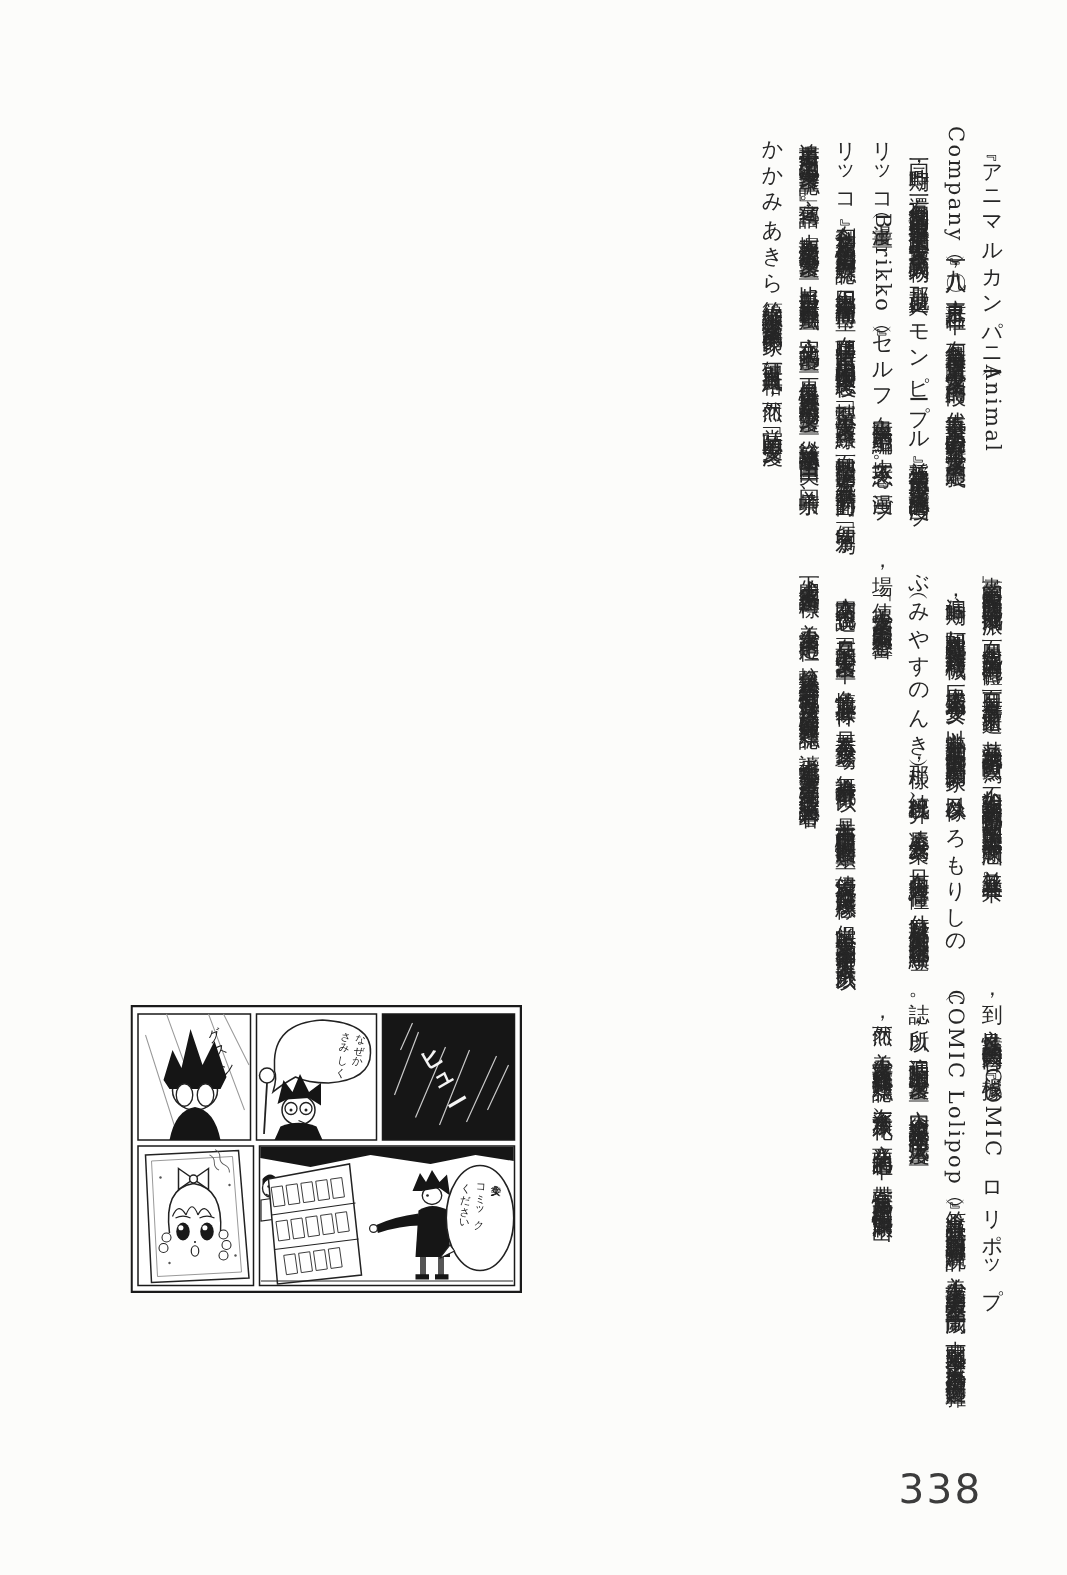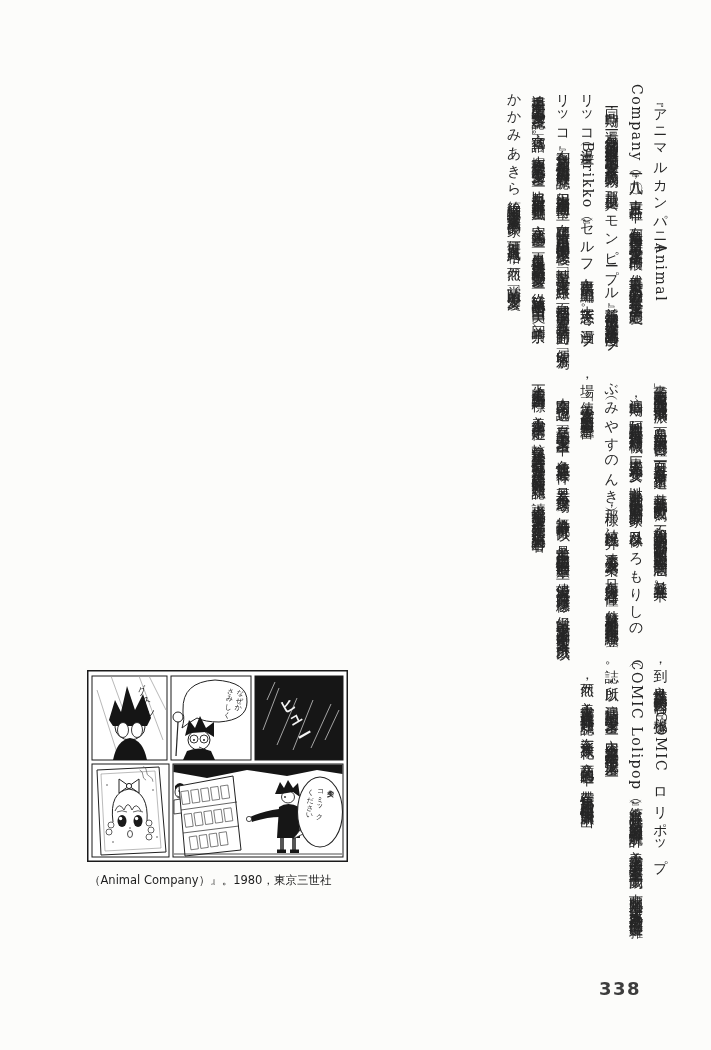--- a/index.html
+++ b/index.html
@@ -47,21 +47,21 @@
     font-size:11.5px;line-height:16px;color:#1d1d1d;
   }
   #caption .marker{color:#111;font-size:11px;}
   #caption .label{font-weight:bold;margin-right:3px;}
   #caption .line2{padding-left:3px;}
 
   
   #pagenum{
     position:absolute;left:599px;top:978px;
     font-family:"DejaVu Sans", sans-serif;
-    font-weight:bold;font-size:18px;letter-spacing:1.5px;color:#3c3c3c;
+    font-weight:normal;font-size:27px;letter-spacing:1.5px;color:#3c3c3c;
   }
 </style>
 </head>
 <body>
 
 <div class="band" id="band1">
   <p class="indent">『アニマルカンパニー（Animal Company）』（一九八〇，東京三世社）中，有個主角前往書店購買「美少女漫畫」的橋段，代表吾妻日出夫心中的確存在對「美少女漫畫」的定義。</p>
   <p class="indent">同一時期，還有一個從別的角度理解吾妻提倡的「美少女漫畫」意義的人物。那就是與『レモンピープル』並稱為當代兩大美少女漫畫雜誌的『漫画ブリッコ（漫畫Burikko）』（セルフ白夜書房）的主編，大塚英志。『漫画ブリッコ』在創刊之初原本是色情劇畫的再版雜誌，但因為銷量不佳而轉型，在聘用了當時還是自由編輯的大塚英志後，轉型至「美少女漫畫」路線。而轉型後的第一號（八三年五月號）的封面，便印有「為了追夢男子而誕生的美少女漫畫誌!!」之宣傳語。大塚想要實現的美少女漫畫，比起吾妻日出夫那種動畫風、宅文化式的漫畫，更像是以男性讀者為目標的少女漫畫。從該雜誌登用了白雪由美、岡崎京子、かかみあきら等線條細緻之少女漫畫家風的作家，便可看出其風格。然而，當時的「美少女漫</p>
 </div>
 
@@ -188,16 +188,15 @@
   <div class="fig-text" id="sob">グスン</div>
   <div class="fig-text" id="bubble1">なぜか
 さみしく</div>
   <div class="fig-text" id="wind">ヒュー</div>
   <div class="fig-text" id="bubble2">美少女
 コミック
 ください</div>
 </div>
 
 <div id="caption">
-  <div class="line2">（Animal Company）』。1980，東京三世社</div>
 </div>
 
 <div id="pagenum">338</div>
 
 </body></html>

